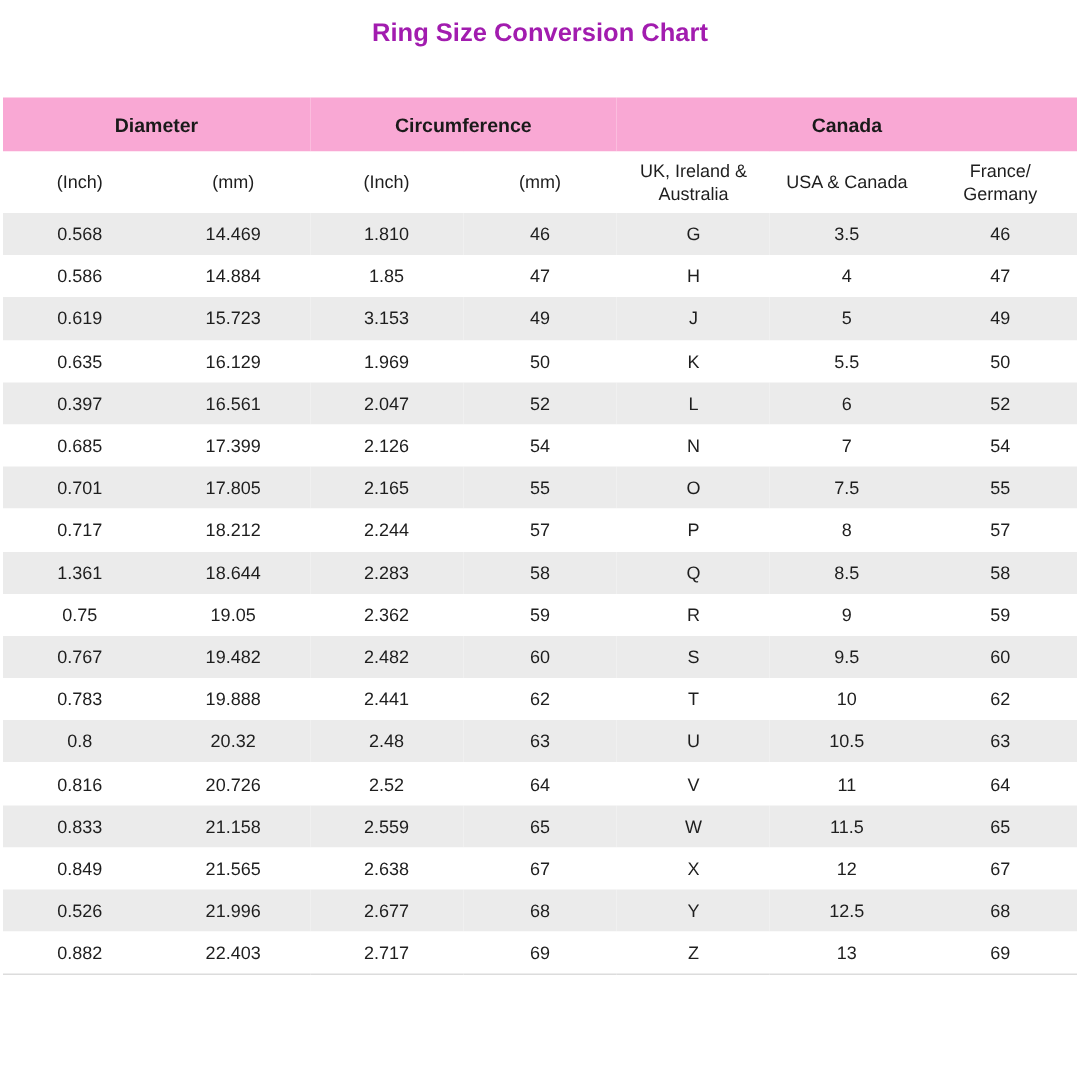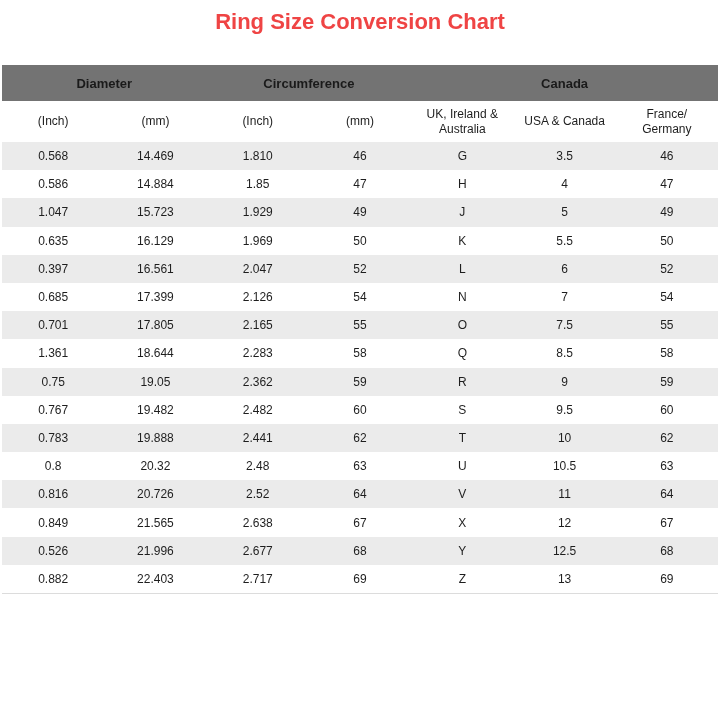--- a/index.html
+++ b/index.html
@@ -15,34 +15,34 @@
   .page {
     width: 720px;
     height: 720px;
     position: relative;
   }
   .title {
     padding-top: 12px;
     height: 20px;
     line-height: 20px;
     text-align: center;
-    font-size: 22px;
+    font-size: 17px;
     font-weight: bold;
-    color: #ef4444;
+    color: #a21caf;
   }
   table.ring-table {
     border-collapse: collapse;
     table-layout: fixed;
     width: 716px;
     margin: 33px 2px 0 2px;
     border-bottom: 1px solid #dcdcdc;
   }
   table.ring-table col { width: 102.28px; }
   thead tr.group-row th {
-    background: #737373;
+    background: #f9a8d4;
     height: 36px;
     font-size: 13px;
     font-weight: bold;
     color: #1a1a1a;
     text-align: center;
     vertical-align: middle;
     padding: 0;
   }
   thead tr.sub-row th {
     background: #ffffff;
@@ -112,23 +112,23 @@
         <tr>
           <td>0.586</td>
           <td>14.884</td>
           <td>1.85</td>
           <td>47</td>
           <td>H</td>
           <td>4</td>
           <td>47</td>
         </tr>
         <tr>
-          <td>1.047</td>
+          <td>0.619</td>
           <td>15.723</td>
-          <td>1.929</td>
+          <td>3.153</td>
           <td>49</td>
           <td>J</td>
           <td>5</td>
           <td>49</td>
         </tr>
         <tr>
           <td>0.635</td>
           <td>16.129</td>
           <td>1.969</td>
           <td>50</td>
@@ -157,20 +157,29 @@
         <tr>
           <td>0.701</td>
           <td>17.805</td>
           <td>2.165</td>
           <td>55</td>
           <td>O</td>
           <td>7.5</td>
           <td>55</td>
         </tr>
         <tr>
+          <td>0.717</td>
+          <td>18.212</td>
+          <td>2.244</td>
+          <td>57</td>
+          <td>P</td>
+          <td>8</td>
+          <td>57</td>
+        </tr>
+        <tr>
           <td>1.361</td>
           <td>18.644</td>
           <td>2.283</td>
           <td>58</td>
           <td>Q</td>
           <td>8.5</td>
           <td>58</td>
         </tr>
         <tr>
           <td>0.75</td>
@@ -211,20 +220,29 @@
         <tr>
           <td>0.816</td>
           <td>20.726</td>
           <td>2.52</td>
           <td>64</td>
           <td>V</td>
           <td>11</td>
           <td>64</td>
         </tr>
         <tr>
+          <td>0.833</td>
+          <td>21.158</td>
+          <td>2.559</td>
+          <td>65</td>
+          <td>W</td>
+          <td>11.5</td>
+          <td>65</td>
+        </tr>
+        <tr>
           <td>0.849</td>
           <td>21.565</td>
           <td>2.638</td>
           <td>67</td>
           <td>X</td>
           <td>12</td>
           <td>67</td>
         </tr>
         <tr>
           <td>0.526</td>

